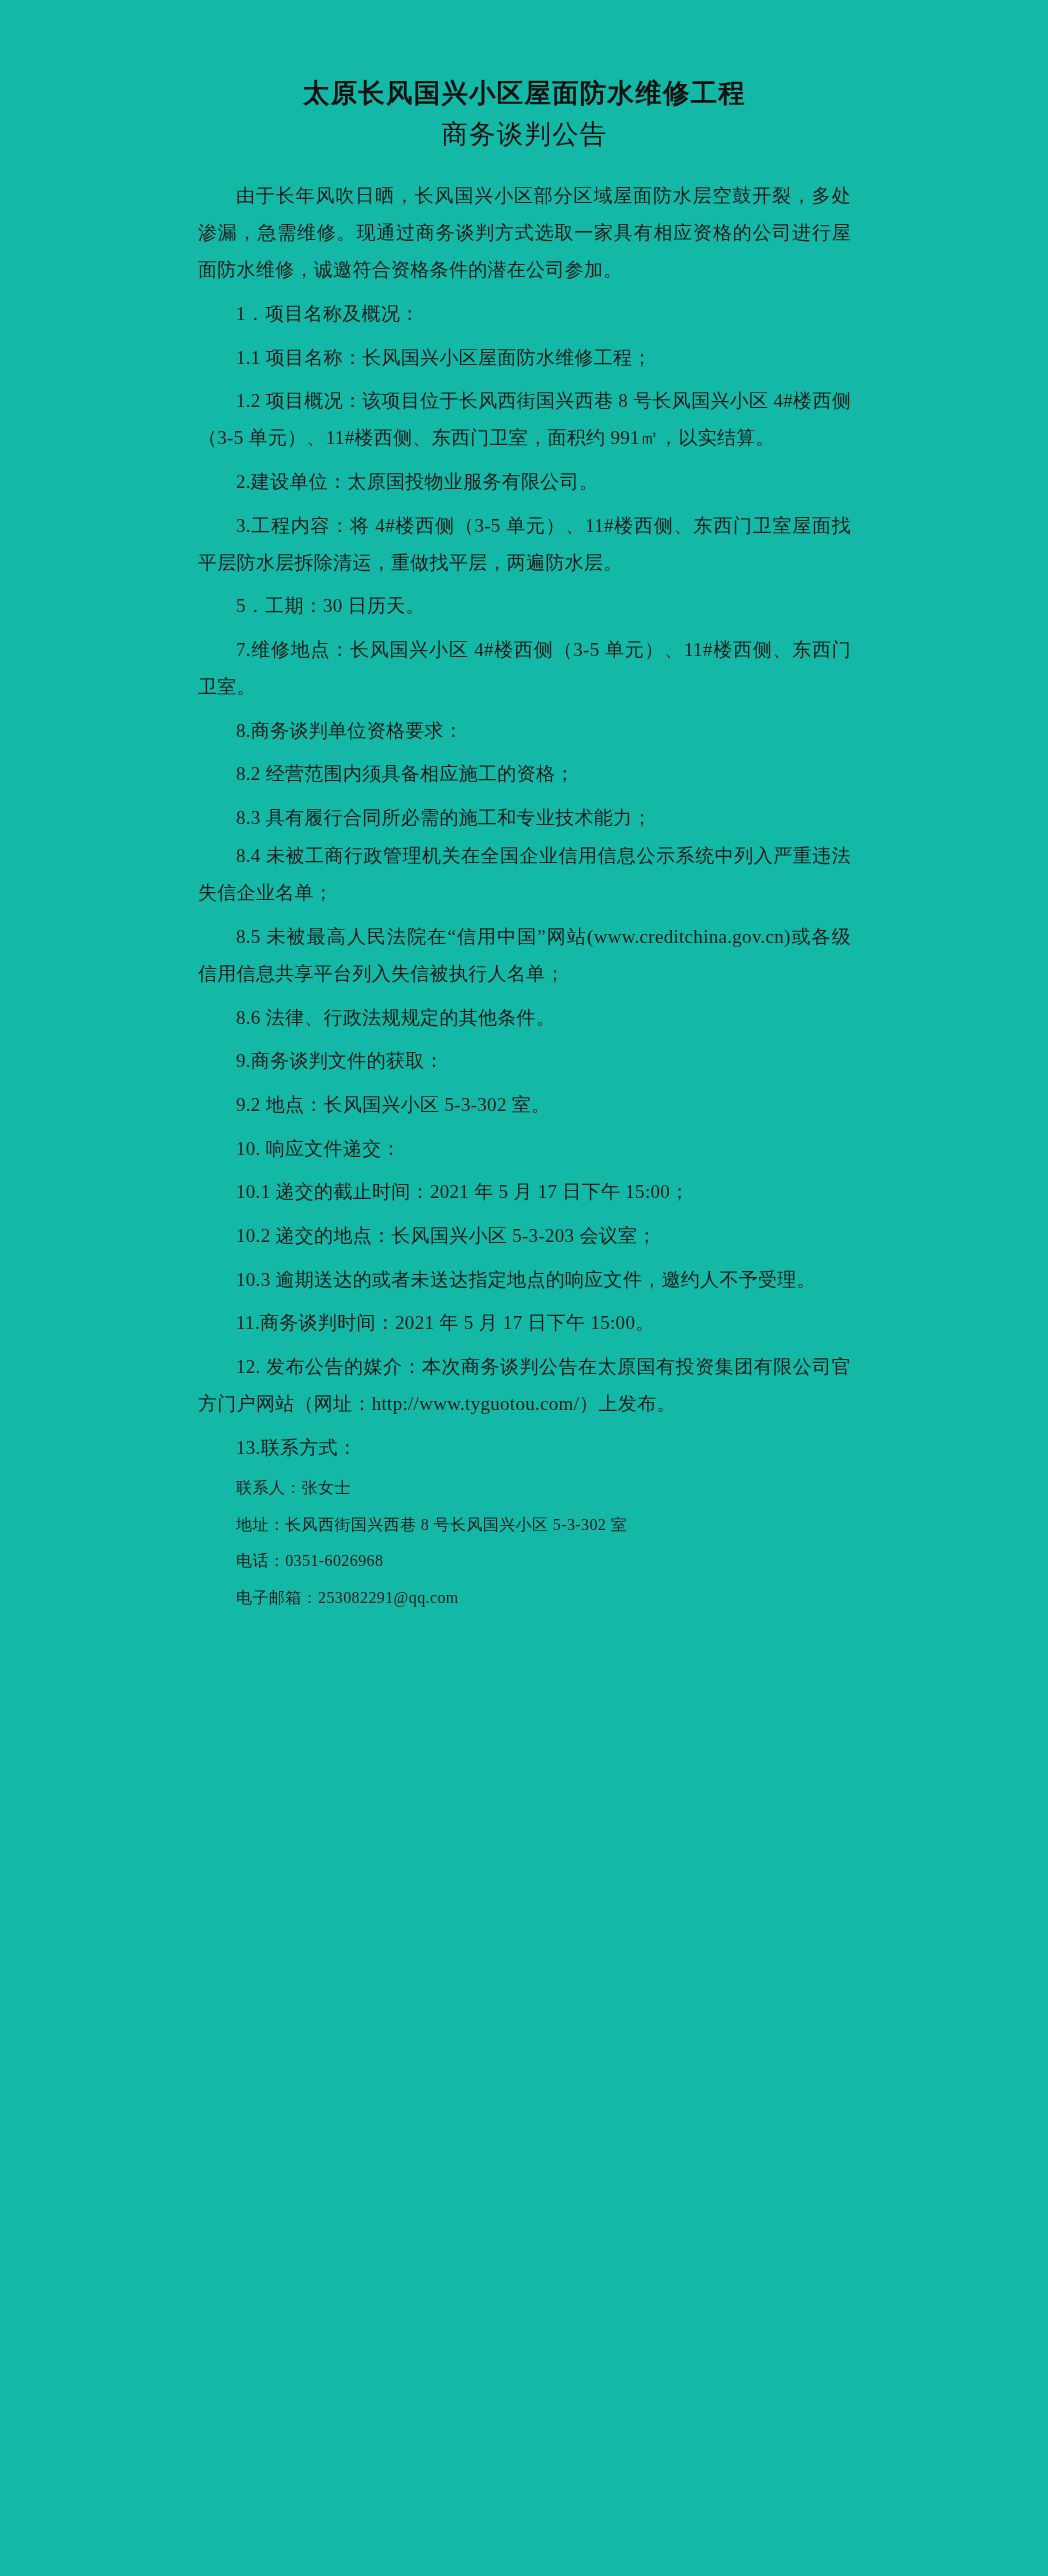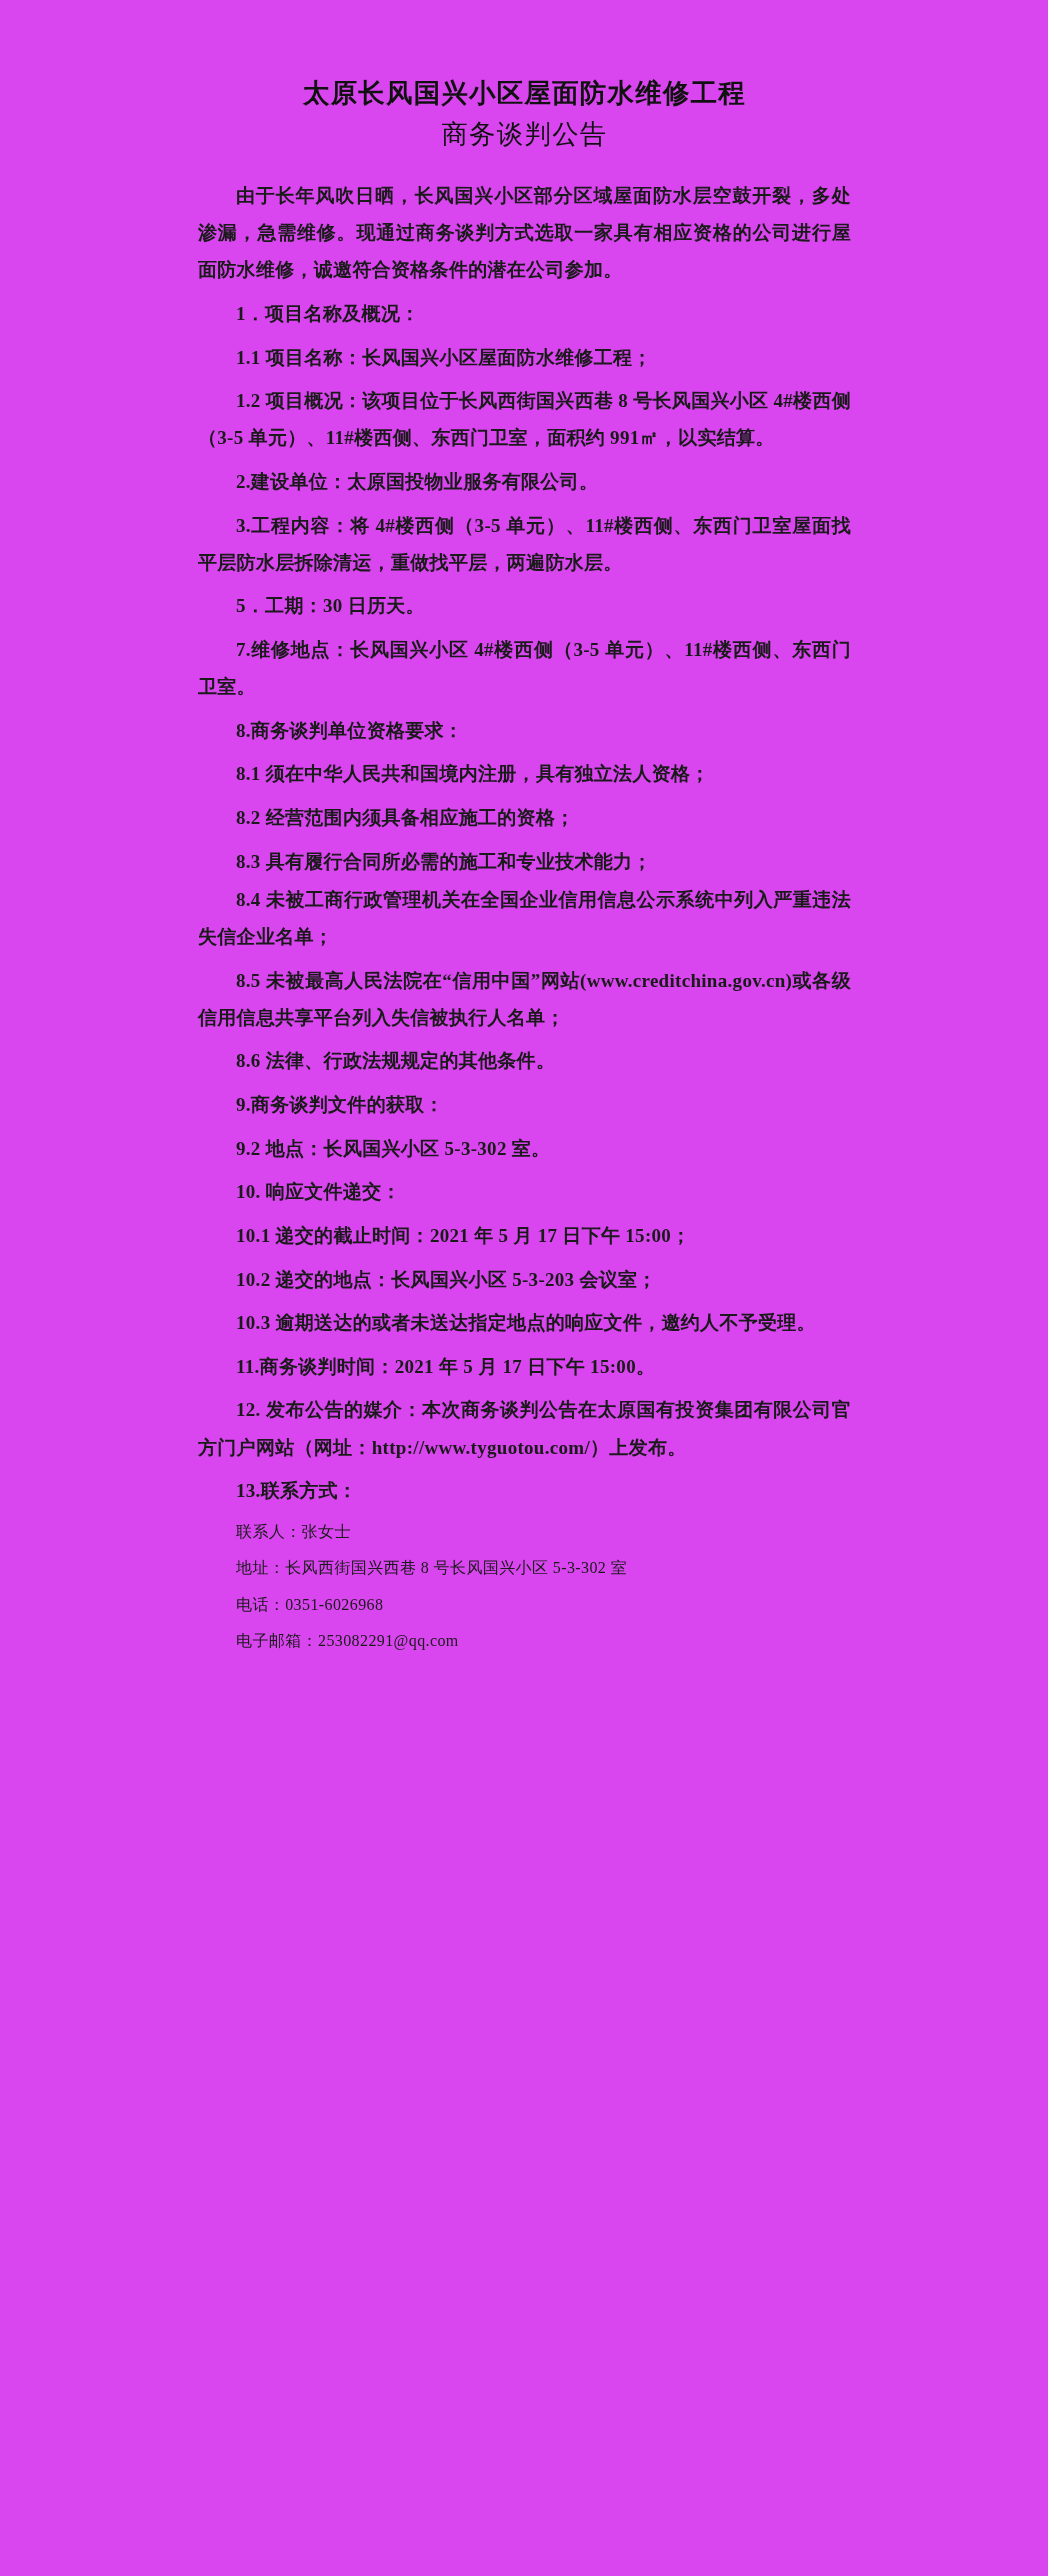--- a/index.html
+++ b/index.html
@@ -11,21 +11,21 @@
     width: 1049px;
     min-height: 2576px;
     font-family: "Liberation Serif", "DejaVu Serif", serif;
     color: #1a1a1a;
   }
   .page {
     width: 1049px;
     min-height: 2576px;
     box-sizing: border-box;
     padding: 73px 198px 40px 198px;
-    background: #d946ef;
+    background: #14b8a6;
   }
   .title-block {
     text-align: center;
     margin-bottom: 22.5px;
   }
   .doc-title {
     font-size: 26.4px;
     font-weight: bold;
     letter-spacing: 1.3px;
     line-height: 1.55;
@@ -42,21 +42,20 @@
     font-size: 19px;
     line-height: 1.95;
     margin: 0 0 6.6px 0;
     text-align: justify;
     text-justify: inter-ideograph;
     letter-spacing: 0.3px;
     color: #1a1a1a;
   }
   p.indent {
     text-indent: 38px;
-    font-weight: bold;
   }
   p.tight {
     margin-bottom: 1.3px;
   }
   p.contact {
     text-indent: 38px;
     font-size: 16px;
     line-height: 1.95;
     margin: 0 0 5.3px 0;
     letter-spacing: 0.4px;
@@ -75,21 +74,20 @@
   <p class="body-text indent">由于长年风吹日晒，长风国兴小区部分区域屋面防水层空鼓开裂，多处渗漏，急需维修。现通过商务谈判方式选取一家具有相应资格的公司进行屋面防水维修，诚邀符合资格条件的潜在公司参加。</p>
 
   <p class="body-text indent">1．项目名称及概况：</p>
   <p class="body-text indent">1.1 项目名称：长风国兴小区屋面防水维修工程；</p>
   <p class="body-text indent">1.2 项目概况：该项目位于长风西街国兴西巷 8 号长风国兴小区 4#楼西侧（3-5 单元）、11#楼西侧、东西门卫室，面积约 991㎡，以实结算。</p>
   <p class="body-text indent">2.建设单位：太原国投物业服务有限公司。</p>
   <p class="body-text indent">3.工程内容：将 4#楼西侧（3-5 单元）、11#楼西侧、东西门卫室屋面找平层防水层拆除清运，重做找平层，两遍防水层。</p>
   <p class="body-text indent">5．工期：30 日历天。</p>
   <p class="body-text indent">7.维修地点：长风国兴小区 4#楼西侧（3-5 单元）、11#楼西侧、东西门卫室。</p>
   <p class="body-text indent">8.商务谈判单位资格要求：</p>
-  <p class="body-text indent">8.1 须在中华人民共和国境内注册，具有独立法人资格；</p>
   <p class="body-text indent">8.2 经营范围内须具备相应施工的资格；</p>
   <p class="body-text indent tight">8.3 具有履行合同所必需的施工和专业技术能力；</p>
   <p class="body-text indent">8.4 未被工商行政管理机关在全国企业信用信息公示系统中列入严重违法失信企业名单；</p>
   <p class="body-text indent">8.5 未被最高人民法院在“信用中国”网站(www.creditchina.gov.cn)或各级信用信息共享平台列入失信被执行人名单；</p>
   <p class="body-text indent">8.6 法律、行政法规规定的其他条件。</p>
   <p class="body-text indent">9.商务谈判文件的获取：</p>
   <p class="body-text indent">9.2 地点：长风国兴小区 5-3-302 室。</p>
   <p class="body-text indent">10. 响应文件递交：</p>
   <p class="body-text indent">10.1 递交的截止时间：2021 年 5 月 17 日下午 15:00；</p>
   <p class="body-text indent">10.2 递交的地点：长风国兴小区 5-3-203 会议室；</p>

